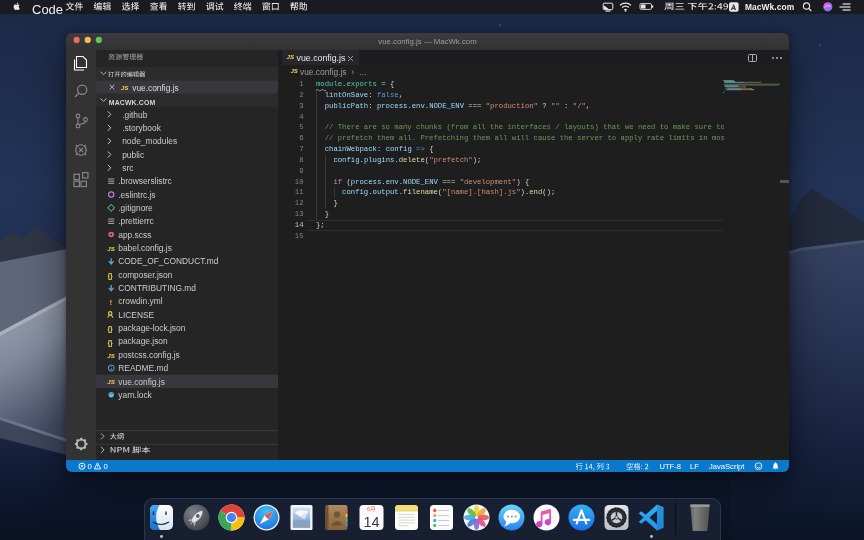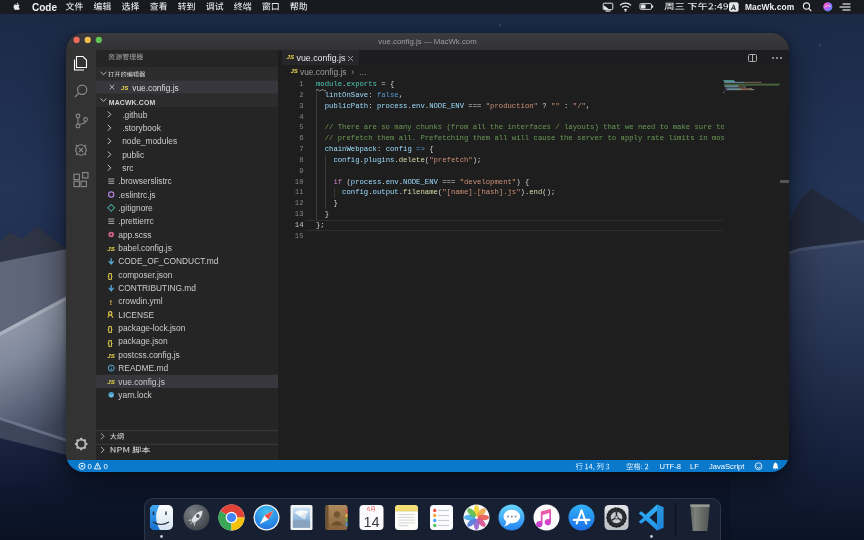--- a/index.html
+++ b/index.html
@@ -100,22 +100,22 @@
       </defs>
       <circle cx="827.8" cy="6.8" r="4.6" fill="url(#siri)"></circle>
       <path d="M824.5 7.2 Q827 4.4 830.8 6.3" stroke="#dff" stroke-width="0.8" fill="none" opacity="0.8"></path>
       <g stroke="#e7e8ea" stroke-width="1.2" fill="none">
         <path d="M842.5 4 L850.5 4"></path>
         <path d="M839.5 7 L850.5 7"></path>
         <path d="M842.5 10 L850.5 10"></path>
       </g>
     </svg>
     <div class="abs" style="left:745px;top:2.4px;color:#f0f1f3;font-size:8.4px;font-weight:bold;letter-spacing:0.1px">MacWk.com</div>
-    <div class="abs" style="left:32px;top:2px;color:#f0f1f3;font-size:10px;font-weight:bold">Code</div>
-    <div class="abs" style="left:66px;top:33px;width:723px;height:439px;border-radius:18px;background:#1e1e1e;box-shadow:0 16px 38px rgba(0,0,0,0.5),0 1px 6px rgba(0,0,0,0.35);overflow:hidden">
+    <div class="abs" style="left:32px;top:2px;color:#f0f1f3;font-size:13px;font-weight:normal">Code</div>
+    <div class="abs" style="left:66px;top:33px;width:723px;height:439px;border-radius:6px;background:#1e1e1e;box-shadow:0 16px 38px rgba(0,0,0,0.5),0 1px 6px rgba(0,0,0,0.35);overflow:hidden">
       <div class="abs" style="left:0;top:0;width:723px;height:17px;background:linear-gradient(#3c3c3f,#323235)"></div>
       <svg class="abs" style="left:0;top:0" width="723" height="17">
         <circle cx="10.6" cy="6.9" r="3.1" fill="#ee6a5f"></circle>
         <circle cx="21.7" cy="6.9" r="3.1" fill="#f5bd4f"></circle>
         <circle cx="32.8" cy="6.9" r="3.1" fill="#61c454"></circle>
       </svg>
       <div class="abs" style="left:0;top:4px;width:723px;text-align:center;color:#9e9ea2;font-size:7.8px">vue.config.js — MacWk.com</div>
       <div class="abs" style="left:0;top:17px;width:30px;height:409.5px;background:#333333"></div>
       <svg class="abs" style="left:0;top:17px" width="30" height="410" viewBox="0 0 30 410">
         <g transform="translate(15,13)" stroke="#ffffff" stroke-width="1.1" fill="none">

